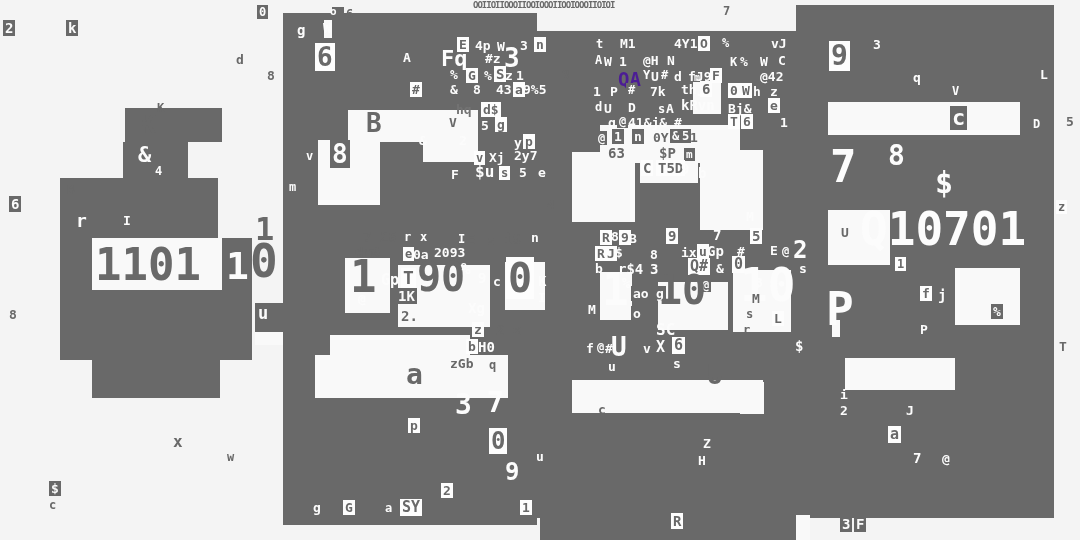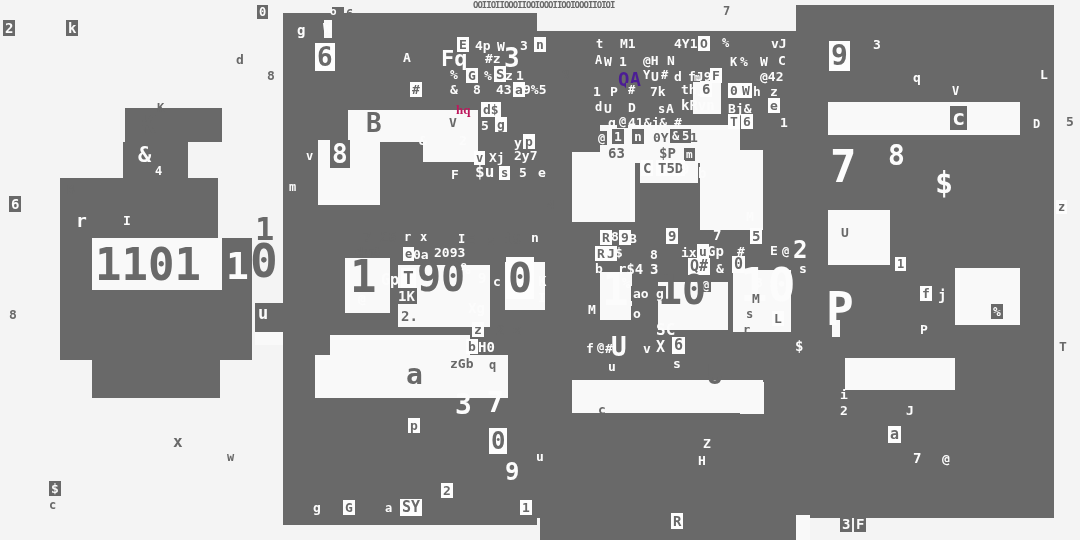--- a/index.html
+++ b/index.html
@@ -108,21 +108,21 @@
     <div class="g l" style="left: 484px; top: 69px; font-size: 13px; color: rgb(252, 252, 252);">%</div>
     <div class="g bl" style="left: 494px; top: 66px; font-size: 14px; color: rgb(105, 105, 105); background: rgb(253, 253, 253);">S</div>
     <div class="g l" style="left: 505px; top: 69px; font-size: 13px; color: rgb(252, 252, 252);">z</div>
     <div class="g l" style="left: 516px; top: 69px; font-size: 13px; color: rgb(252, 252, 252);">1</div>
     <div class="g bl" style="left: 410px; top: 82px; font-size: 13px; color: rgb(105, 105, 105); background: rgb(253, 253, 253);">#</div>
     <div class="g l" style="left: 450px; top: 83px; font-size: 13px; color: rgb(252, 252, 252);">&amp;</div>
     <div class="g l" style="left: 473px; top: 83px; font-size: 13px; color: rgb(252, 252, 252);">8</div>
     <div class="g l" style="left: 496px; top: 83px; font-size: 13px; color: rgb(252, 252, 252);">43</div>
     <div class="g bl" style="left: 513px; top: 82px; font-size: 13px; color: rgb(105, 105, 105); background: rgb(253, 253, 253);">a</div>
     <div class="g l" style="left: 523px; top: 83px; font-size: 13px; color: rgb(252, 252, 252);">9%5</div>
-    <div class="g l" style="left: 456px; top: 103px; font-size: 13px; color: #be185d; font-family: Liberation Serif, serif;">hq</div>
+    <div class="g l" style="left: 456px; top: 103px; font-size: 13px; color: #737373;">hq</div>
     <div class="g bl" style="left: 481px; top: 102px; font-size: 13px; color: rgb(105, 105, 105); background: rgb(253, 253, 253);">d$</div>
     <div class="g d" style="left: 366px; top: 110px; font-size: 26px; color: rgb(105, 105, 105);">B</div>
     <div class="g d" style="left: 449px; top: 116px; font-size: 13px; color: rgb(105, 105, 105);">V</div>
     <div class="g l" style="left: 481px; top: 119px; font-size: 13px; color: rgb(252, 252, 252);">5</div>
     <div class="g bl" style="left: 495px; top: 117px; font-size: 13px; color: rgb(105, 105, 105); background: rgb(253, 253, 253);">g</div>
     <div class="g d" style="left: 562px; top: 68px; font-size: 13px; color: rgb(105, 105, 105);">9</div>
     <div class="g l" style="left: 306px; top: 150px; font-size: 12px; color: rgb(252, 252, 252);">v</div>
     <div class="g bd" style="left: 330px; top: 140px; font-size: 26px; color: rgb(252, 252, 252); background: rgb(105, 105, 105);">8</div>
     <div class="g l" style="left: 419px; top: 134px; font-size: 13px; color: rgb(252, 252, 252);">&amp;</div>
     <div class="g l" style="left: 459px; top: 134px; font-size: 13px; color: rgb(252, 252, 252);">2</div>
@@ -311,20 +311,21 @@
     <div class="g d" style="left: 1066px; top: 115px; font-size: 13px; color: rgb(105, 105, 105);">5</div>
     <div class="g l" style="left: 952px; top: 85px; font-size: 12px; color: rgb(252, 252, 252);">V</div>
     <div class="g bd" style="left: 950px; top: 106px; font-size: 22px; color: rgb(252, 252, 252); background: rgb(105, 105, 105);">c</div>
     <div class="g l" style="left: 1033px; top: 118px; font-size: 12px; color: rgb(252, 252, 252);">D</div>
     <div class="g bl" style="left: 829px; top: 41px; font-size: 28px; color: rgb(105, 105, 105); background: rgb(253, 253, 253);">9</div>
     <div class="g l" style="left: 830px; top: 145px; font-size: 44px; color: rgb(252, 252, 252);">7</div>
     <div class="g l" style="left: 888px; top: 142px; font-size: 28px; color: rgb(252, 252, 252);">8</div>
     <div class="g l" style="left: 935px; top: 168px; font-size: 30px; color: rgb(252, 252, 252);">$</div>
     <div class="g bl" style="left: 1056px; top: 200px; font-size: 12px; color: rgb(105, 105, 105); background: rgb(253, 253, 253);">z</div>
     <div class="g d" style="left: 841px; top: 226px; font-size: 13px; color: rgb(105, 105, 105);">U</div>
+    <div class="g l" style="left: 860px; top: 206px; font-size: 46px; color: rgb(252, 252, 252);">Q10701</div>
     <div class="g bl" style="left: 895px; top: 257px; font-size: 12px; color: rgb(105, 105, 105); background: rgb(253, 253, 253);">1</div>
     <div class="g d" style="left: 1059px; top: 340px; font-size: 13px; color: rgb(105, 105, 105);">T</div>
     <div class="g l" style="left: 826px; top: 286px; font-size: 46px; color: rgb(252, 252, 252);">P</div>
     <div class="g bl" style="left: 920px; top: 286px; font-size: 13px; color: rgb(105, 105, 105); background: rgb(253, 253, 253);">f</div>
     <div class="g l" style="left: 938px; top: 288px; font-size: 14px; color: rgb(252, 252, 252);">j</div>
     <div class="g bd" style="left: 991px; top: 304px; font-size: 13px; color: rgb(252, 252, 252); background: rgb(105, 105, 105);">%</div>
     <div class="g l" style="left: 920px; top: 323px; font-size: 13px; color: rgb(252, 252, 252);">P</div>
     <div class="g l" style="left: 840px; top: 388px; font-size: 13px; color: rgb(252, 252, 252);">i</div>
     <div class="g l" style="left: 840px; top: 404px; font-size: 13px; color: rgb(252, 252, 252);">2</div>
     <div class="g l" style="left: 906px; top: 404px; font-size: 13px; color: rgb(252, 252, 252);">J</div>

